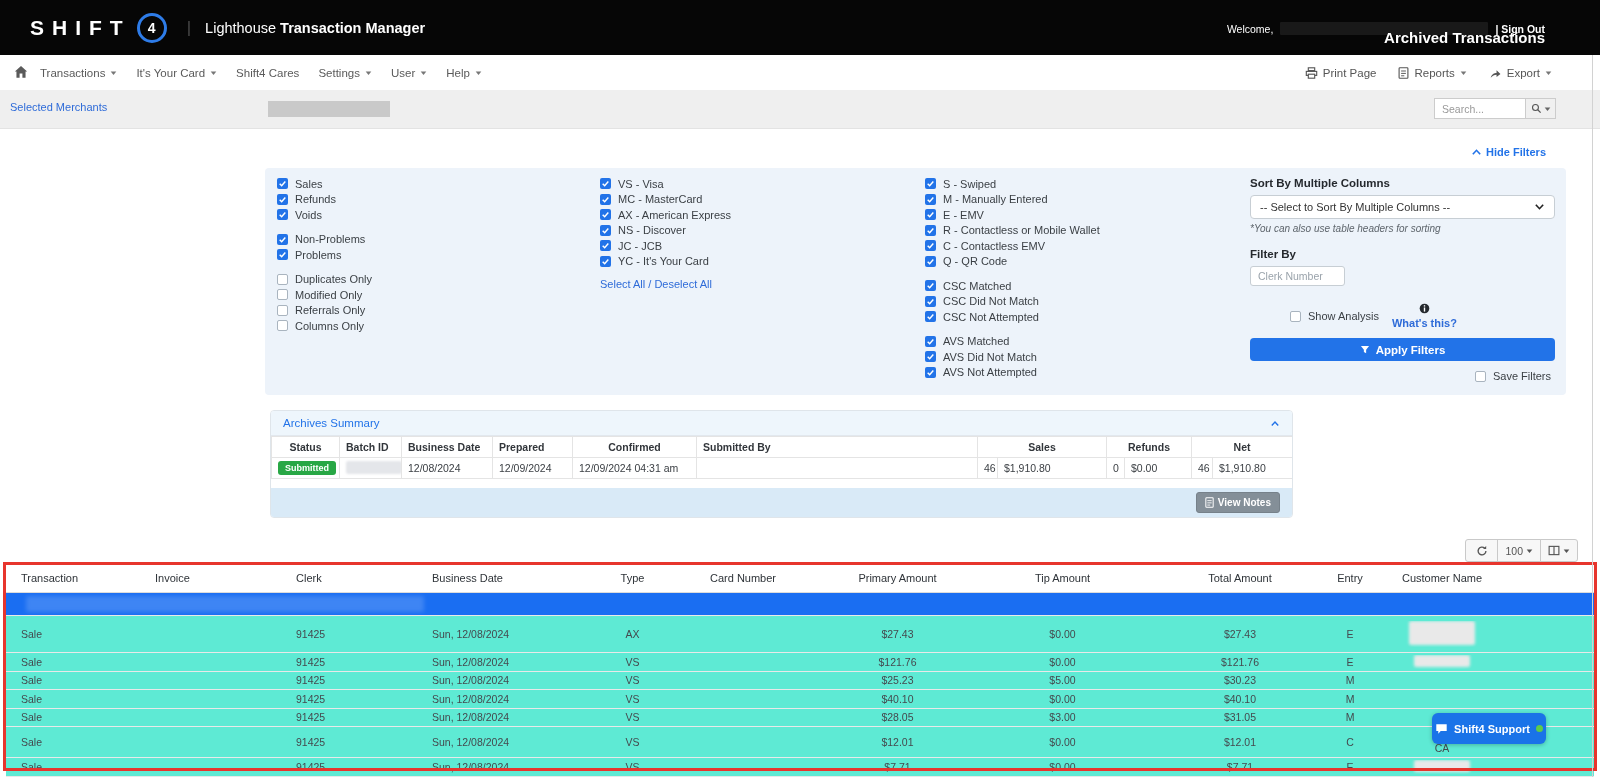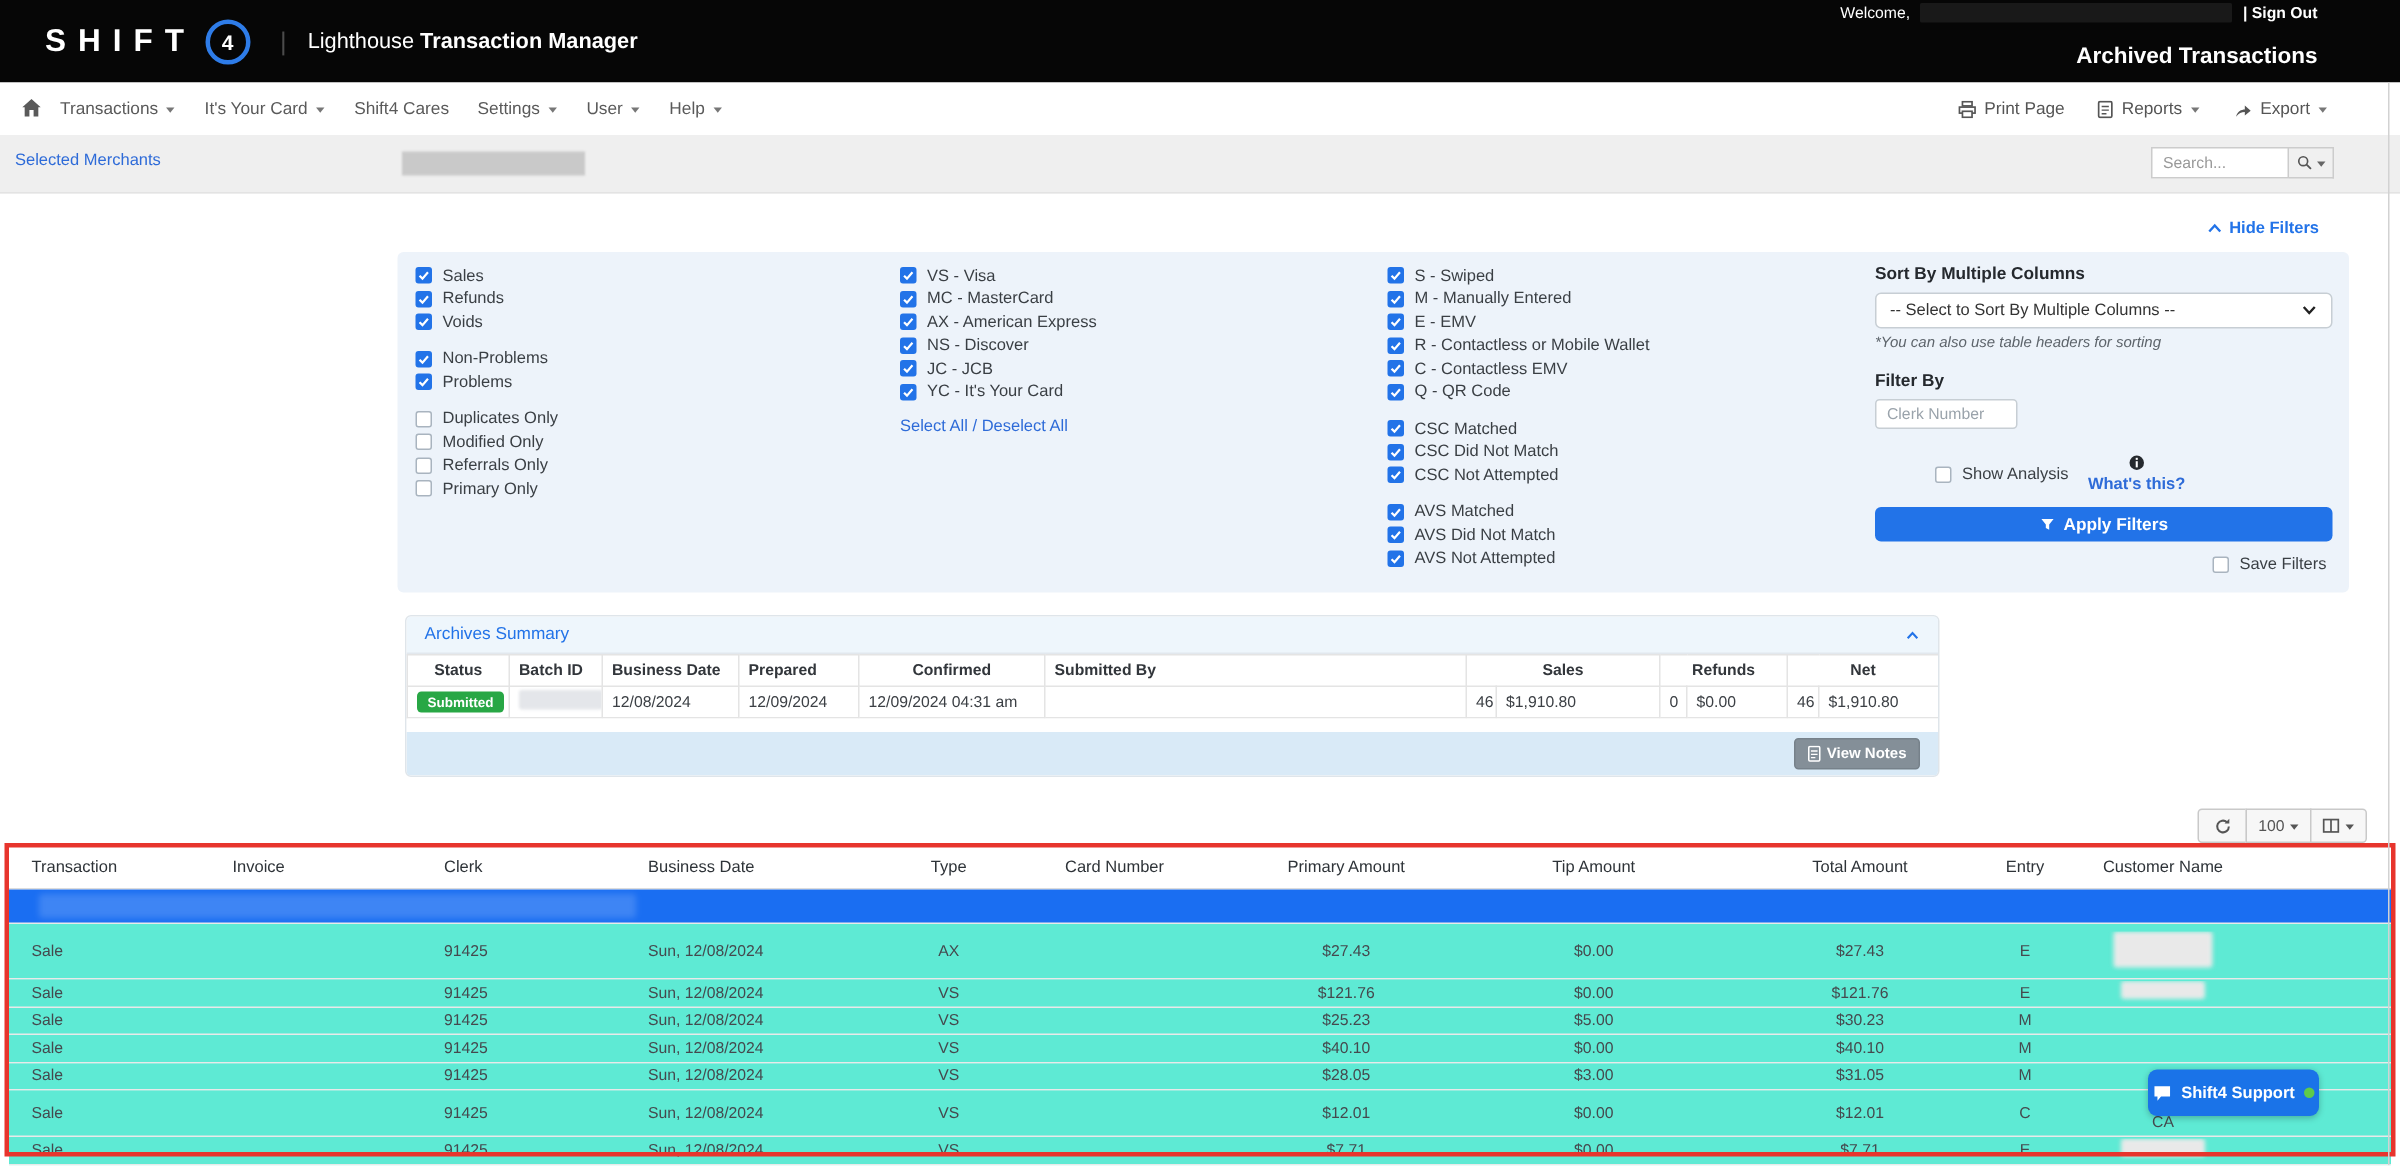--- a/index.html
+++ b/index.html
@@ -9,21 +9,21 @@
   .icon svg{display:block;}
 
   
   .topbar{position:absolute;left:0;top:0;width:1600px;height:55px;background:#060606;color:#fff;}
   .logo-wrap{position:absolute;left:30px;top:13px;display:flex;align-items:center;gap:10px;}
   .logo-text{font-size:21px;font-weight:600;letter-spacing:8px;color:#fff;}
   .logo-circle{width:24px;height:24px;border:3px solid #2e7ce8;border-radius:50%;display:flex;align-items:center;justify-content:center;font-size:14px;font-weight:700;color:#fff;margin-left:-4px;}
   .logo-divider{color:#4b4b4b;font-size:17px;margin:0 4px 0 10px;font-weight:300;}
   .product{font-size:14.5px;font-weight:300;color:#fff;}
   .product b{font-weight:700;}
-  .welcome-row{position:absolute;right:55px;top:2px;display:flex;align-items:center;gap:7px;font-size:10.5px;}
+  .welcome-row{position:absolute;right:55px;top:22px;display:flex;align-items:center;gap:7px;font-size:10.5px;}
   .redact-dark{width:208px;height:13px;background:#191919;border-radius:1px;}
   .signout{font-weight:700;}
   .page-title{position:absolute;right:55px;top:29px;font-size:15px;font-weight:700;}
 
   
   .navbar{position:absolute;left:0;top:55px;width:1600px;height:35px;background:#fff;border-bottom:1px solid #ececec;}
   .home-btn{position:absolute;left:14px;top:10px;}
   .nav-items{position:absolute;left:40px;top:0;height:100%;display:flex;align-items:center;gap:19px;}
   .nav-item{display:flex;align-items:center;gap:5px;font-size:11.5px;color:#5a5a5a;cursor:pointer;}
   .nav-actions{position:absolute;right:48px;top:0;height:100%;display:flex;align-items:center;gap:22px;}
@@ -312,21 +312,21 @@
           <div class="cb-row">
             <span class="cb off"></span>
             <span class="cb-label">Modified Only</span>
           </div>
           <div class="cb-row">
             <span class="cb off"></span>
             <span class="cb-label">Referrals Only</span>
           </div>
           <div class="cb-row">
             <span class="cb off"></span>
-            <span class="cb-label">Primary Only</span>
+            <span class="cb-label">Columns Only</span>
           </div>
         </div>
       </div>
     <div class="fcol fcol2" id="fcol-1">
         <div class="cb-group">
           <div class="cb-row">
             <span class="cb on">
               <svg width="9" height="9" viewBox="0 0 16 16">
                 <path d="M3 8.5 6.5 12 13 4.5" fill="none" stroke="#fff" stroke-width="2.6"></path>
               </svg>

